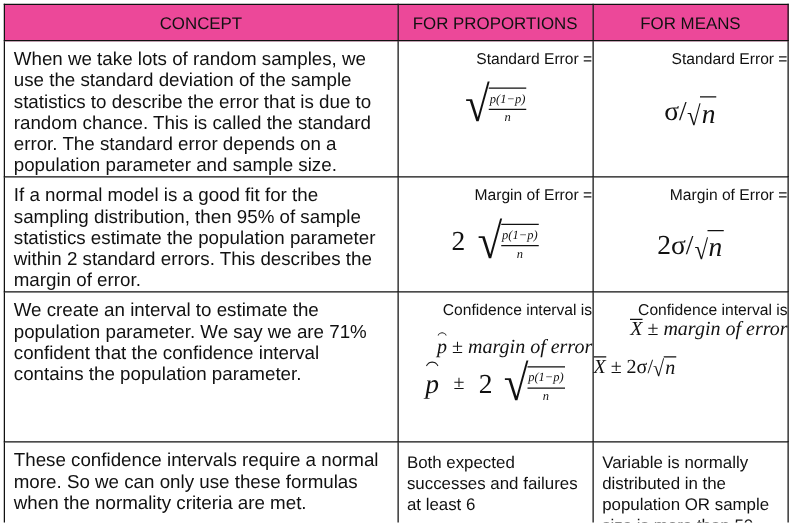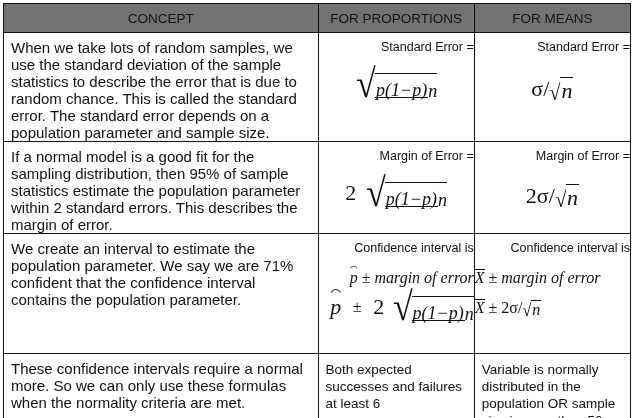--- a/index.html
+++ b/index.html
@@ -5,31 +5,31 @@
     html, body { margin: 0; padding: 0; background: #ffffff; }
     body { width: 633px; height: 418px; position: relative; overflow: hidden; }
     .tbl {
       position: absolute; left: 3px; top: 3px;
       width: 628px; height: 409px;
       border-collapse: collapse; table-layout: fixed;
       font-family: "Liberation Sans", sans-serif; color: #111;
     }
     .tbl td, .tbl th { border: 1.5px solid #111; padding: 0; vertical-align: top; }
     .tbl th {
-      background: #737373; font-weight: normal; font-size: 13.5px;
+      background: #ec4899; font-weight: normal; font-size: 13.5px;
       text-align: center; vertical-align: middle; height: 28px;
     }
     .c1 { width: 314px; }
     .c2 { width: 156px; }
     .c3 { width: 156px; }
     .concept { font-size: 15px; line-height: 17px; padding: 6px 6px 0 7px !important; }
     .lbl { font-size: 12.5px; text-align: right; margin-top: 7px; }
     .math { font-family: "Liberation Serif", serif; color: #111; }
     .formula { text-align: center; font-size: 22px; }
-    .frac { display: inline-flex; flex-direction: row; align-items: center; vertical-align: middle; font-size: 18px; font-style: italic; line-height: 14px; }
+    .frac { display: inline-flex; flex-direction: column; align-items: center; vertical-align: middle; font-size: 10px; font-style: italic; line-height: 14px; }
     .frac .num { border-bottom: 1px solid #111; padding: 0 1px; }
     .sqrt { display: inline-flex; align-items: flex-end; vertical-align: middle; }
     .sqrt .rad { font-size: 40px; line-height: 36px; transform: scaleX(0.9); margin-right: -2px; }
     .sqrt .under { border-top: 1.3px solid #111; padding-top: 2px; }
     .smallsqrt .rad { font-size: 22px; line-height: 22px; margin-right: -1px; }
     .smallsqrt .under { border-top: 1.3px solid #111; font-style: italic; padding: 0 1px; }
     .hat { position: relative; display: inline-block; font-style: italic; }
     .hat::before { content: "\2040"; position: absolute; left: 0; right: 0; top: -0.55em; text-align: center; font-style: normal; font-size: 0.8em; }
     .bar { display: inline-block; font-style: italic; border-top: 1.3px solid #111; line-height: 1em; }
     .ital { font-style: italic; }
@@ -104,36 +104,36 @@
 
   <tr style="height:120px;">
     <td class="concept">We create an interval to estimate the population parameter. We say we are 71% confident that the confidence interval contains the population parameter.</td>
     <td>
       <div class="lbl">Confidence interval is</div>
       <div class="math" style="text-align:right;font-size:16px;margin-top:14px;white-space:nowrap;">
         <span class="hat">p</span>
         <span>±</span>
         <span class="ital">margin of error</span>
       </div>
-      <div class="formula math" style="margin-top:2px;white-space:nowrap;text-align:right;">
+      <div class="formula math" style="margin-top:2px;white-space:nowrap;">
         <span class="hat" style="vertical-align:middle;">p</span>
         <span style="font-size:16px;vertical-align:middle;margin:0 6px;">±</span>
         <span style="vertical-align:middle;margin-right:2px;">2</span>
         <span class="sqrt">
           <span class="rad">√</span>
           <span class="under"><span class="frac">
                   <span class="num">p(1−p)</span>
                   <span class="den">n</span>
                 </span></span>
         </span>
       </div>
     </td>
     <td>
       <div class="lbl">Confidence interval is</div>
-      <div class="math" style="text-align:left;font-size:16px;margin-top:14px;white-space:nowrap;">
+      <div class="math" style="text-align:right;font-size:16px;margin-top:0;white-space:nowrap;">
         <span class="bar">X</span>
         <span>±</span>
         <span class="ital">margin of error</span>
       </div>
       <div class="math" style="text-align:left;font-size:16px;margin-top:12px;white-space:nowrap;">
         <span class="bar">X</span>
         <span>±</span>
         <span>2σ/</span><span class="smallsqrt sqrt">
               <span class="rad" style="font-size:18px;line-height:18px;">√</span>
               <span class="under">n</span>

